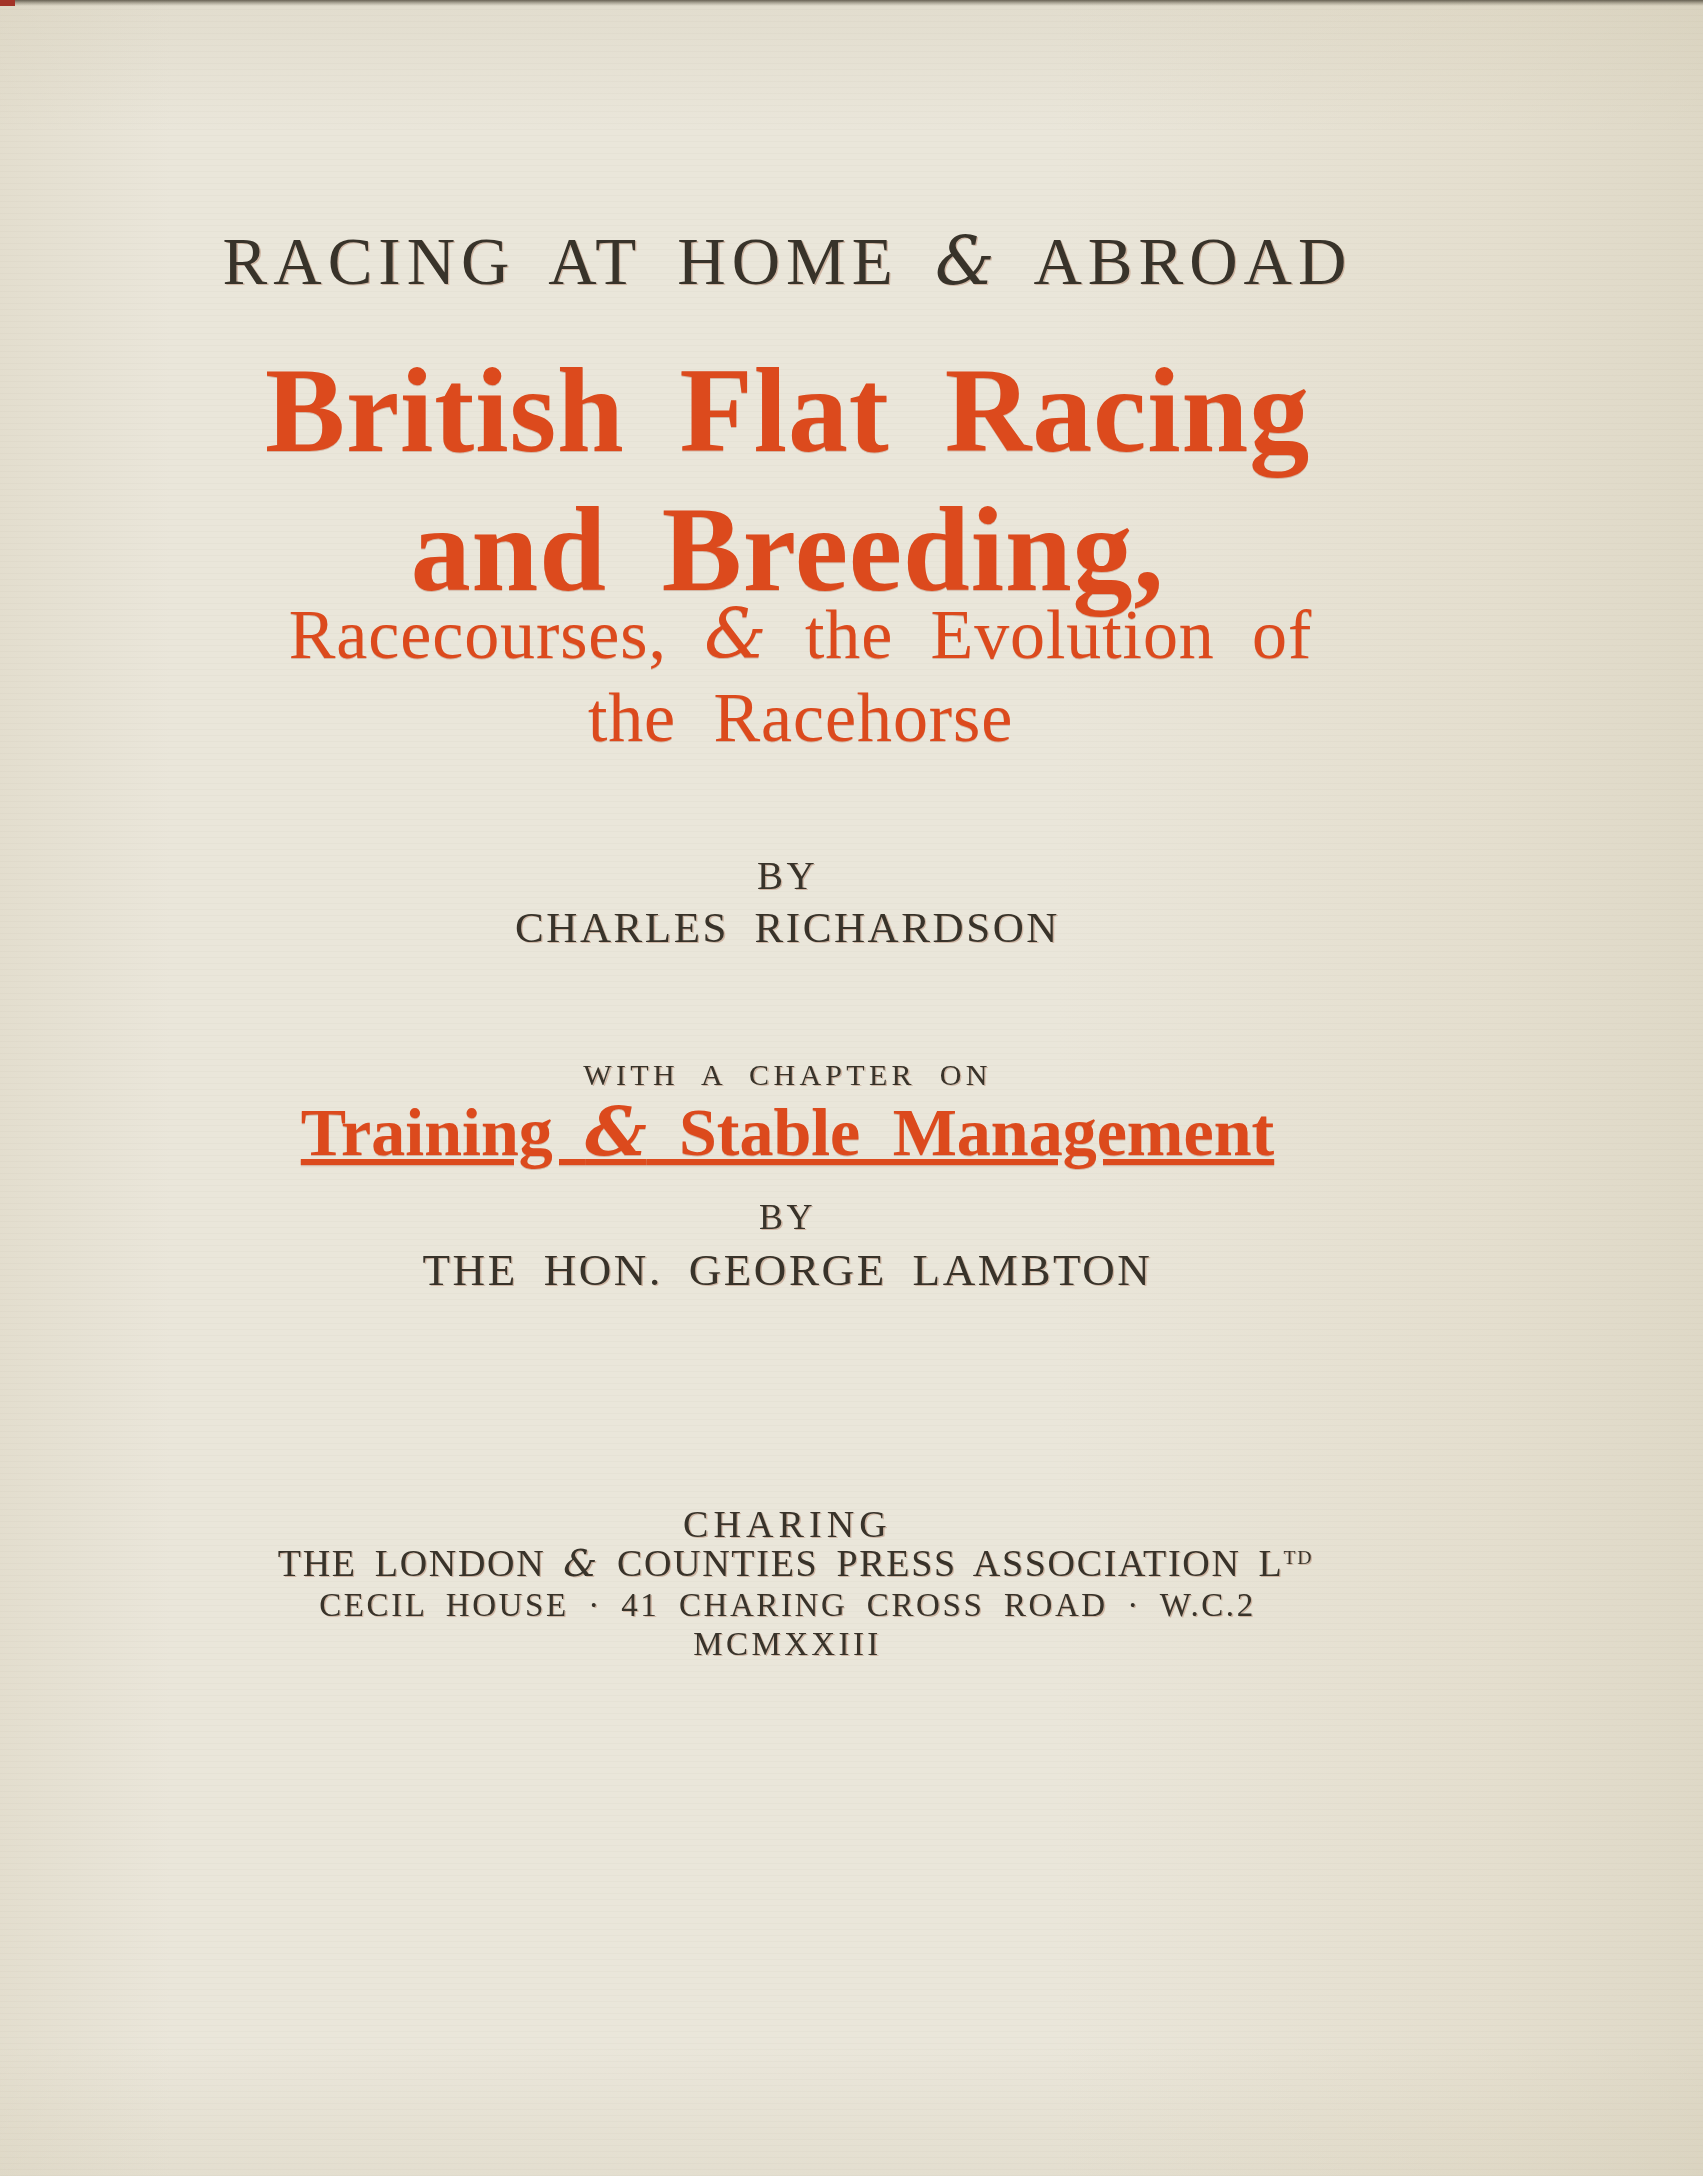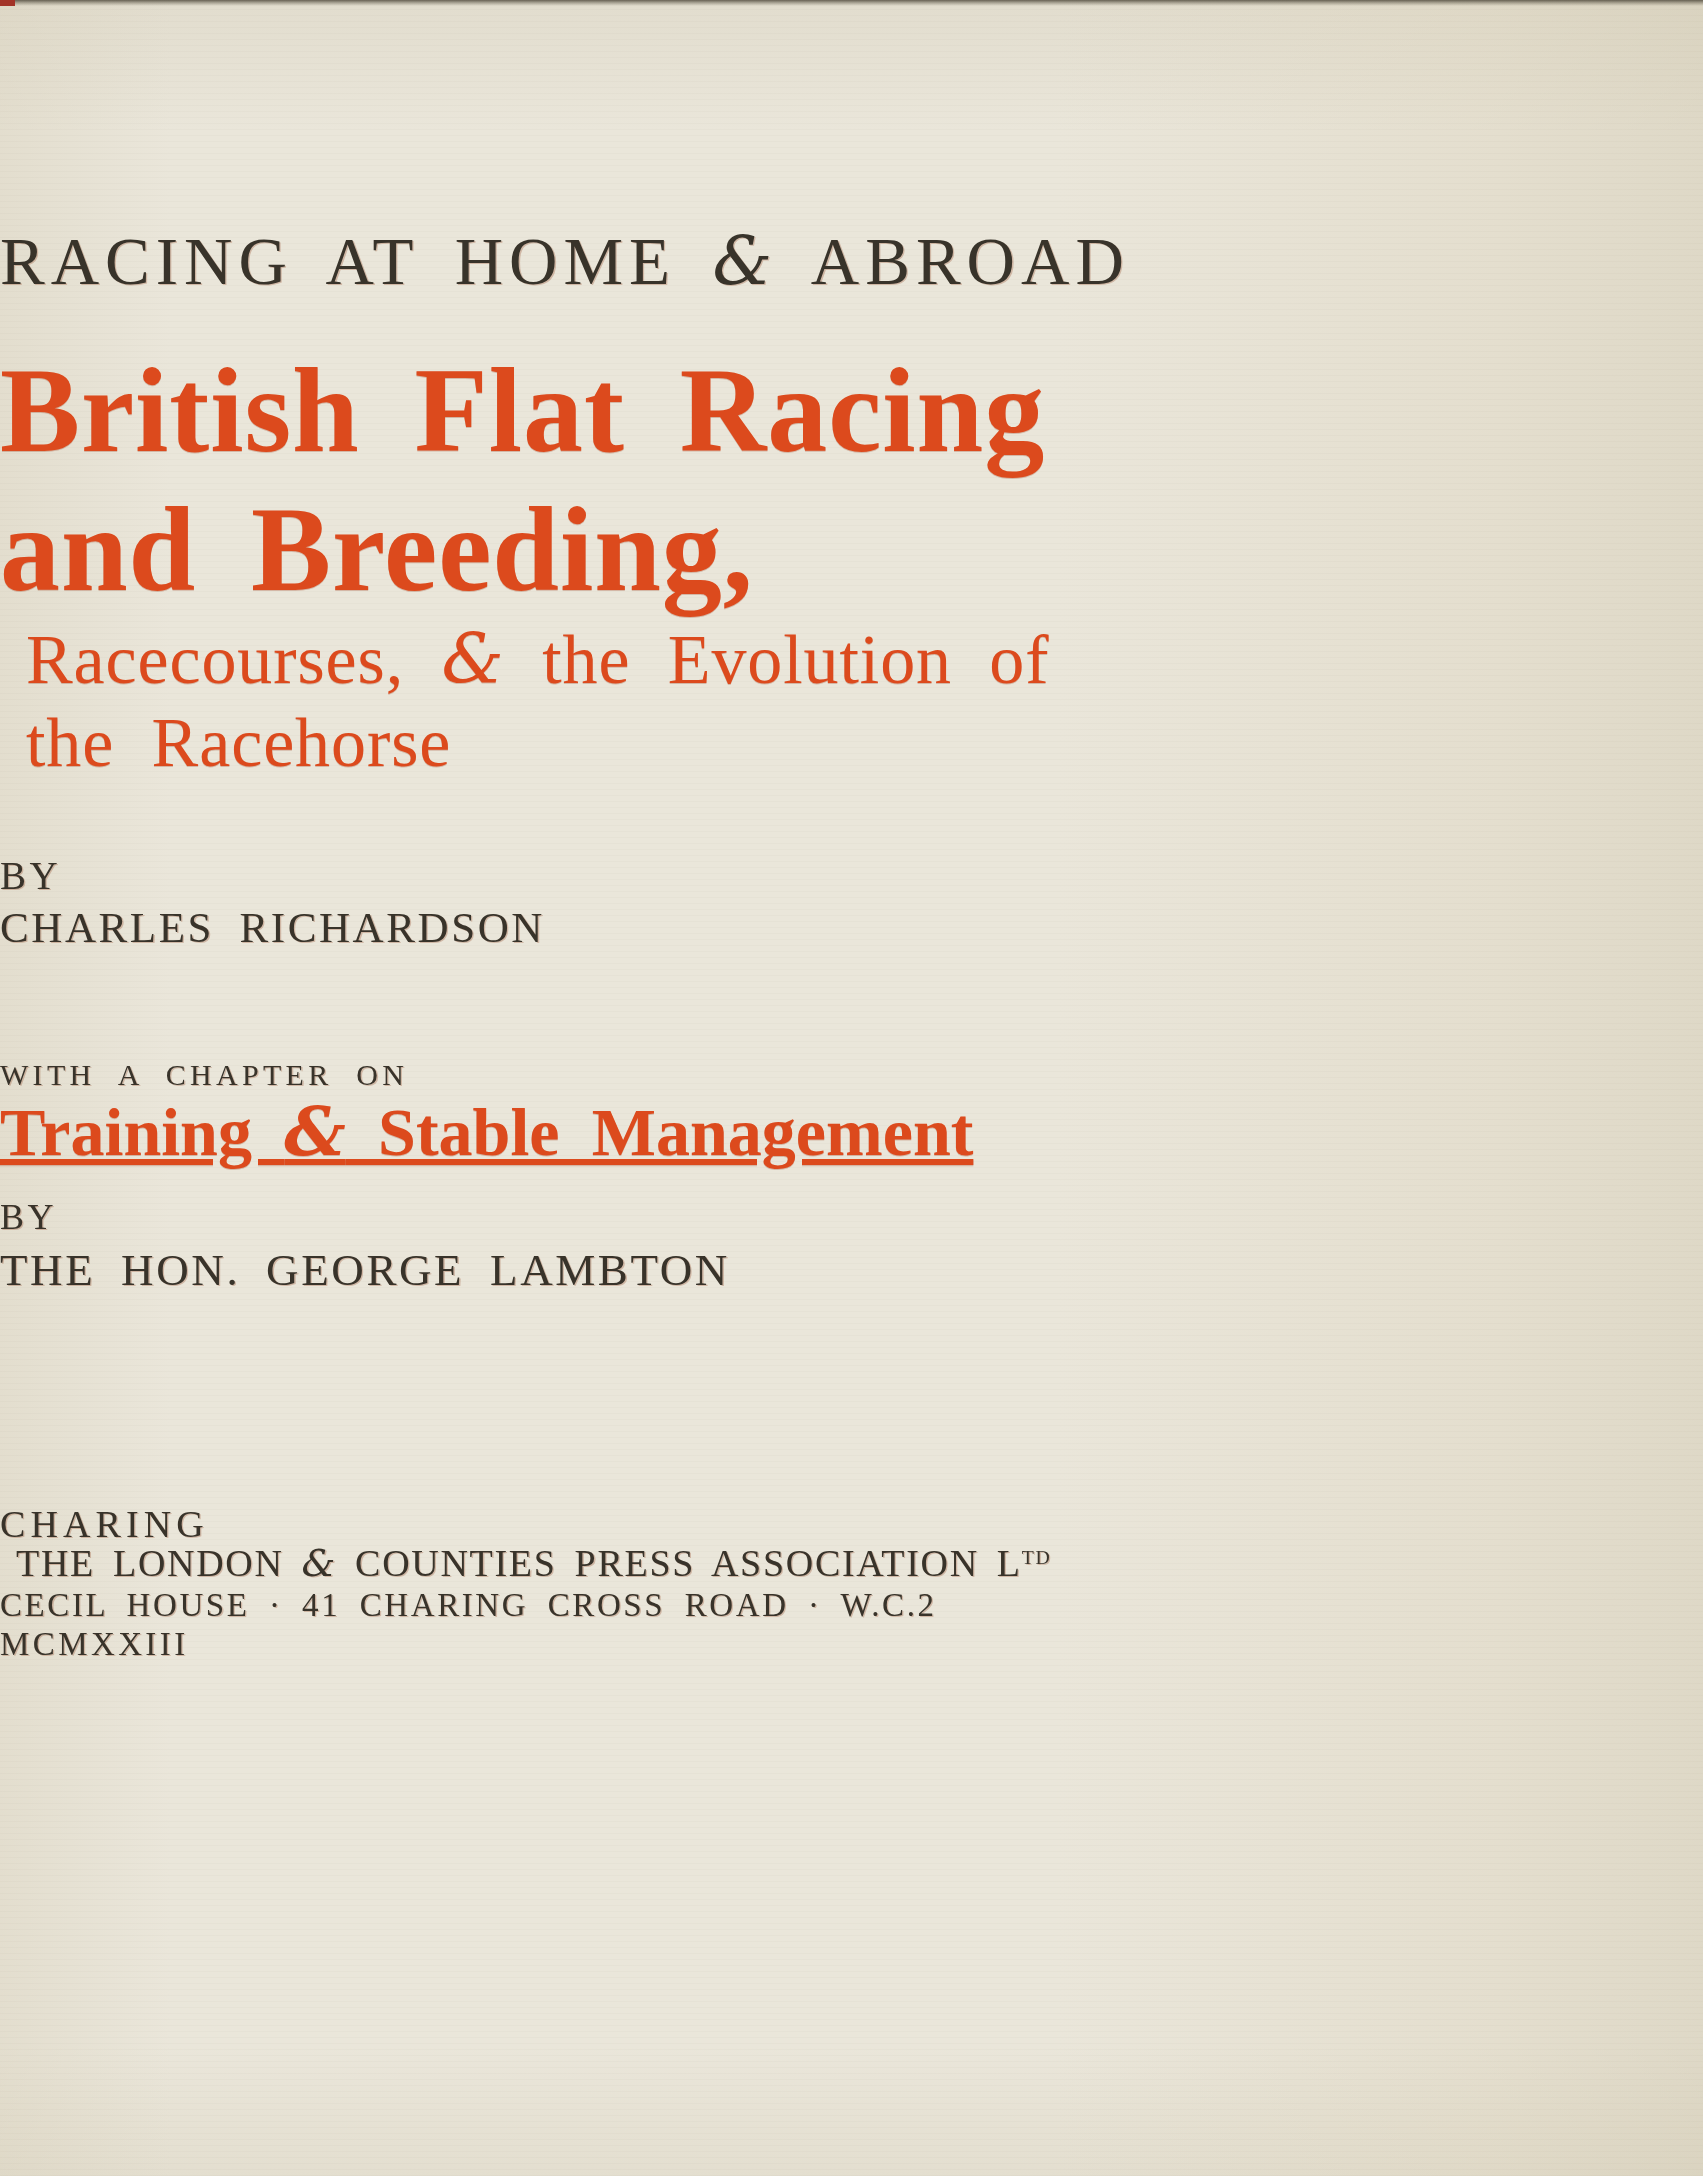--- a/index.html
+++ b/index.html
@@ -34,20 +34,21 @@
   }
   .content {
     position: absolute;
     top: 0; left: 0;
     width: 1575px;
     height: 100%;
   }
   .line {
     position: absolute;
     left: 0; right: 0;
+    text-align: center;
     white-space: nowrap;
     line-height: 1;
   }
   .ink {
     color: #38332a;
     text-shadow: 1.3px 1.3px 0 rgba(148,76,44,0.30);
   }
   .red {
     color: #dc4a1d;
     text-shadow: 0 1.3px 0 rgba(148,42,10,0.25);
@@ -64,21 +65,21 @@
   }
   .main-title {
     top: 341px;
     font-size: 120px;
     font-weight: 700;
     line-height: 1.16;
     word-spacing: 24px;
     letter-spacing: 0.9px;
   }
   .subtitle {
-    top: 618px;
+    top: 593px;
     font-size: 70px;
     line-height: 1.18;
     word-spacing: 19px;
     letter-spacing: 0.9px;
     margin-left: 26px;
   }
   .by-1 {
     top: 856px;
     font-size: 39px;
     letter-spacing: 3.4px;

